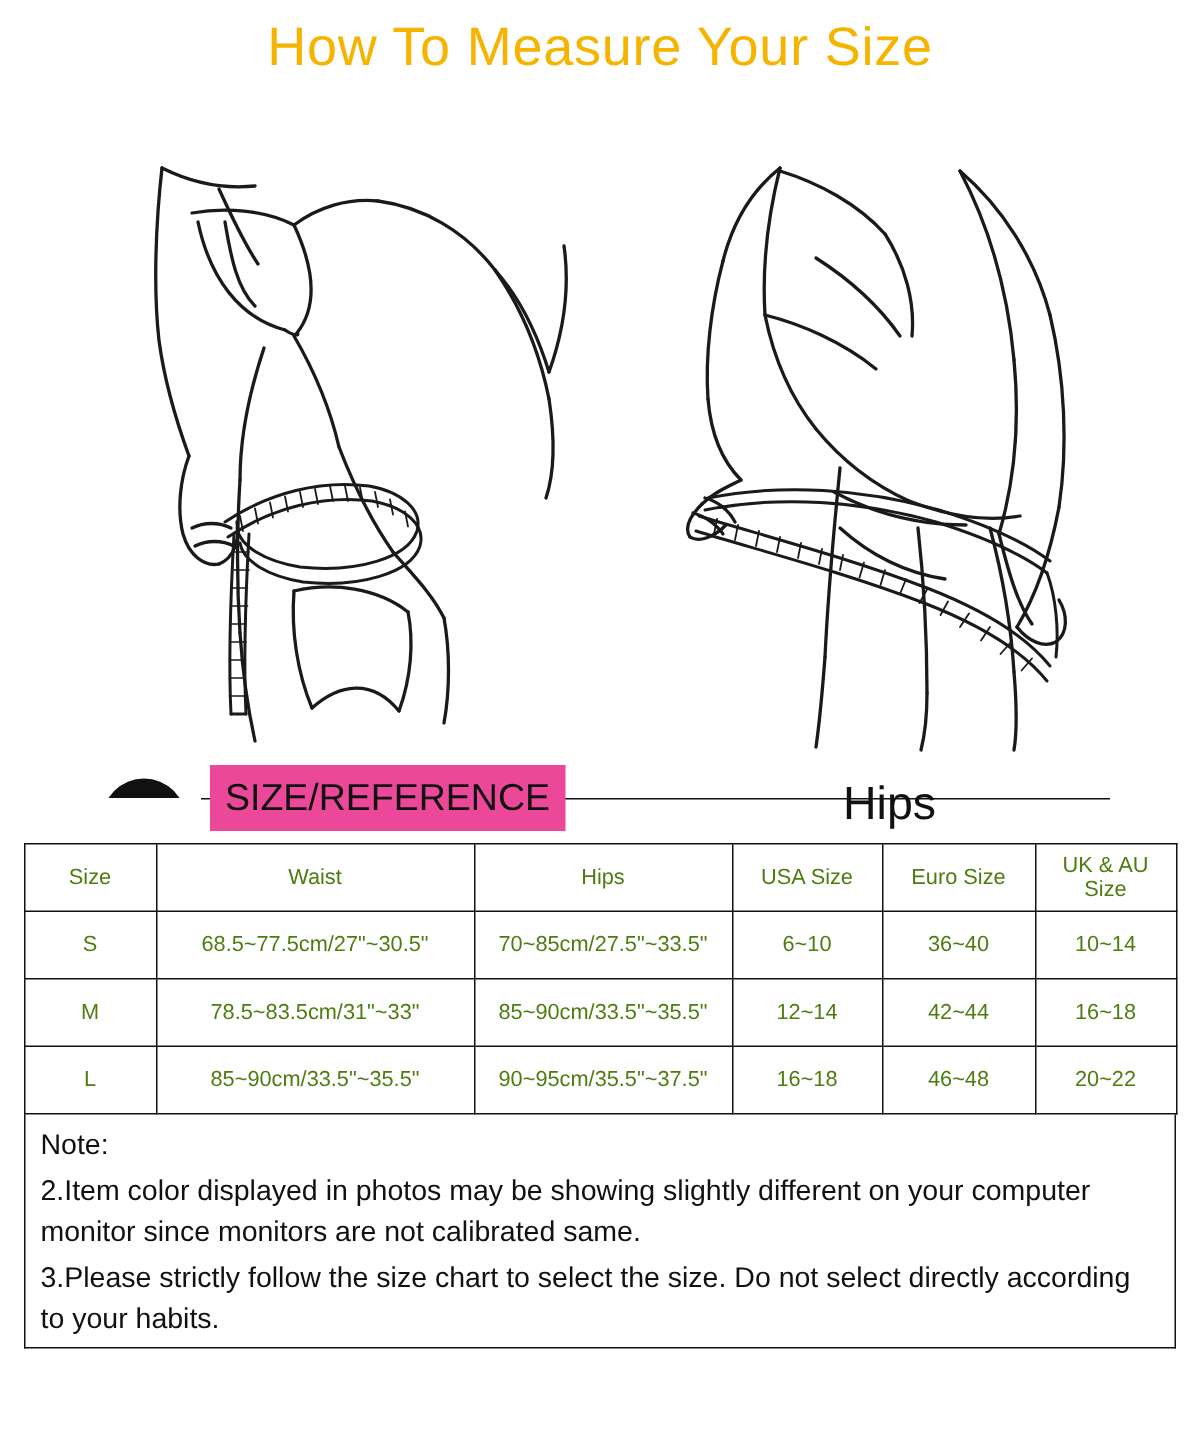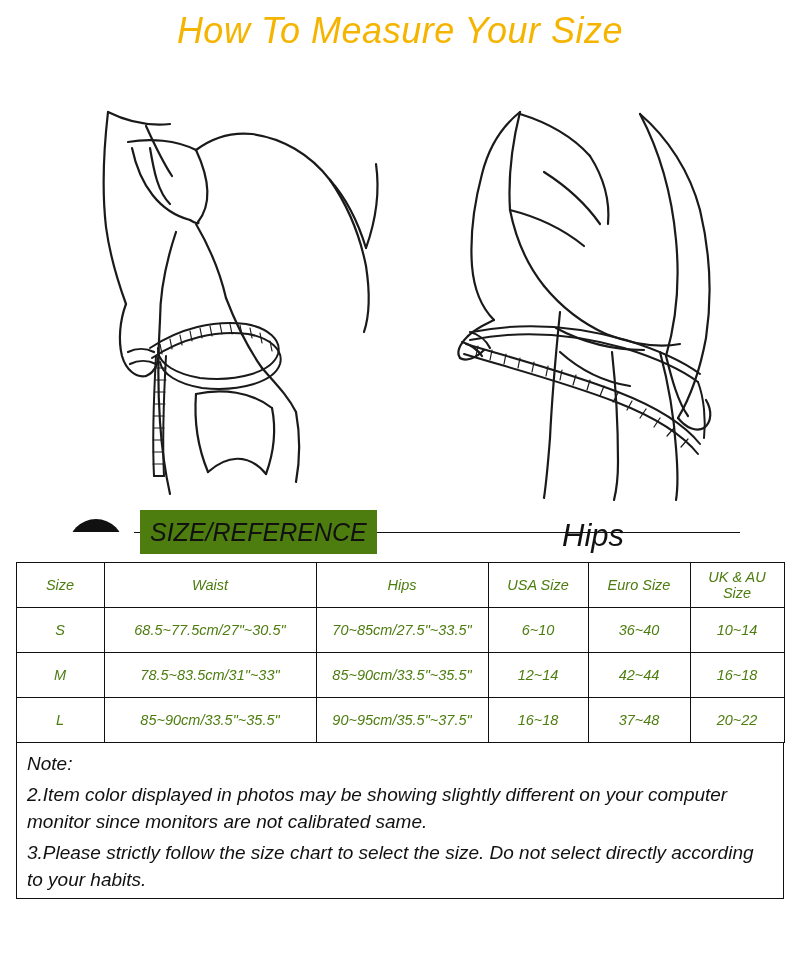--- a/index.html
+++ b/index.html
@@ -12,21 +12,20 @@
     height: 965px;
     font-family: "Liberation Sans", sans-serif;
     color: #111111;
     position: relative;
     overflow: hidden;
   }
   .page {
     width: 800px;
     height: 821px;
     position: relative;
-    font-style: italic;
   }
   .title {
     text-align: center;
     font-size: 36px;
     color: #F5B400;
     font-weight: normal;
     letter-spacing: 0.5px;
     padding-top: 10px;
     margin: 0;
     font-family: "Liberation Sans", sans-serif;
@@ -72,21 +71,21 @@
     left: 60px;
     top: 22px;
     width: 74px;
     height: 18px;
     background: #fff;
   }
   .section-head .heading {
     position: absolute;
     left: 140px;
     top: 0px;
-    background: #4d7c0f;
+    background: #ec4899;
     padding: 0 10px;
     font-size: 25px;
     line-height: 44px;
     color: #111;
   }
 
   table.size-table {
     border-collapse: collapse;
     width: 768px;
     margin: 6px auto 0 auto;
@@ -323,21 +322,21 @@
         <td>85~90cm/33.5"~35.5"</td>
         <td>12~14</td>
         <td>42~44</td>
         <td>16~18</td>
       </tr>
       <tr>
         <td>L</td>
         <td>85~90cm/33.5"~35.5"</td>
         <td>90~95cm/35.5"~37.5"</td>
         <td>16~18</td>
-        <td>37~48</td>
+        <td>46~48</td>
         <td>20~22</td>
       </tr>
     </tbody>
   </table>
 
   <div class="note-box">
     <p class="note-title">Note:</p>
     <p>2.Item color displayed in photos may be showing slightly different on your computer monitor since monitors are not calibrated same.</p>
     <p>3.Please strictly follow the size chart to select the size. Do not select directly according to your habits.</p>
   </div>

